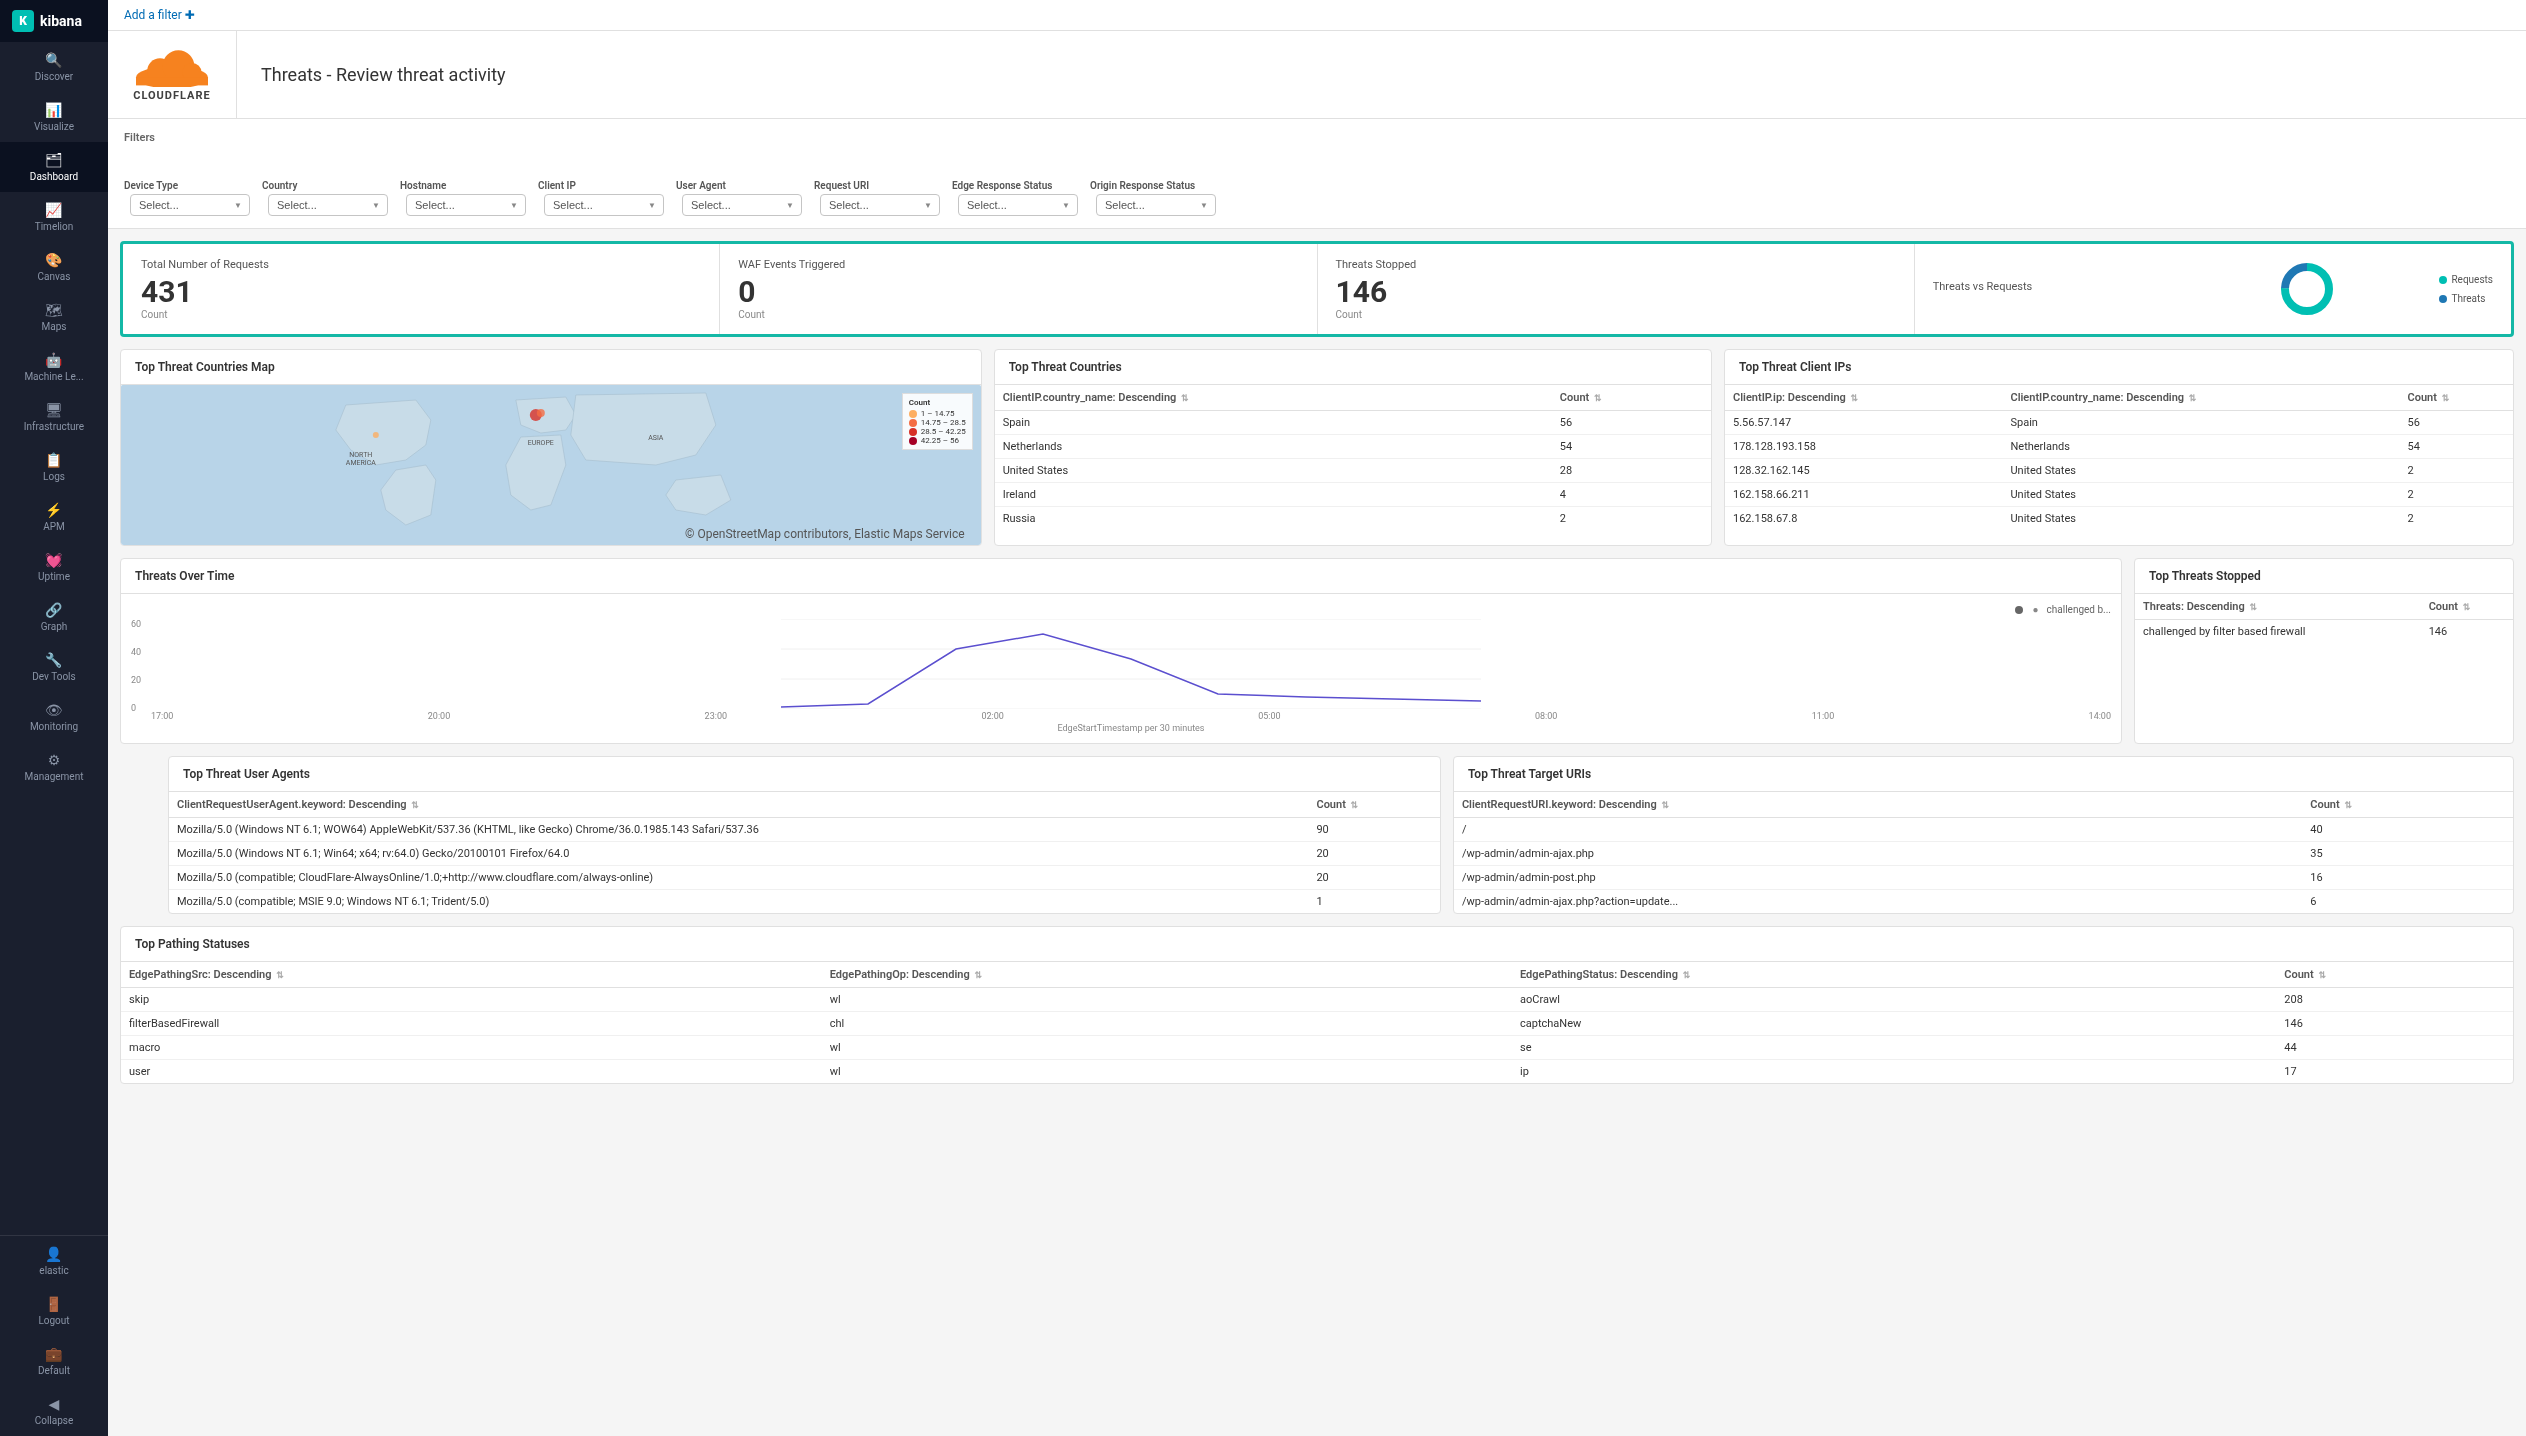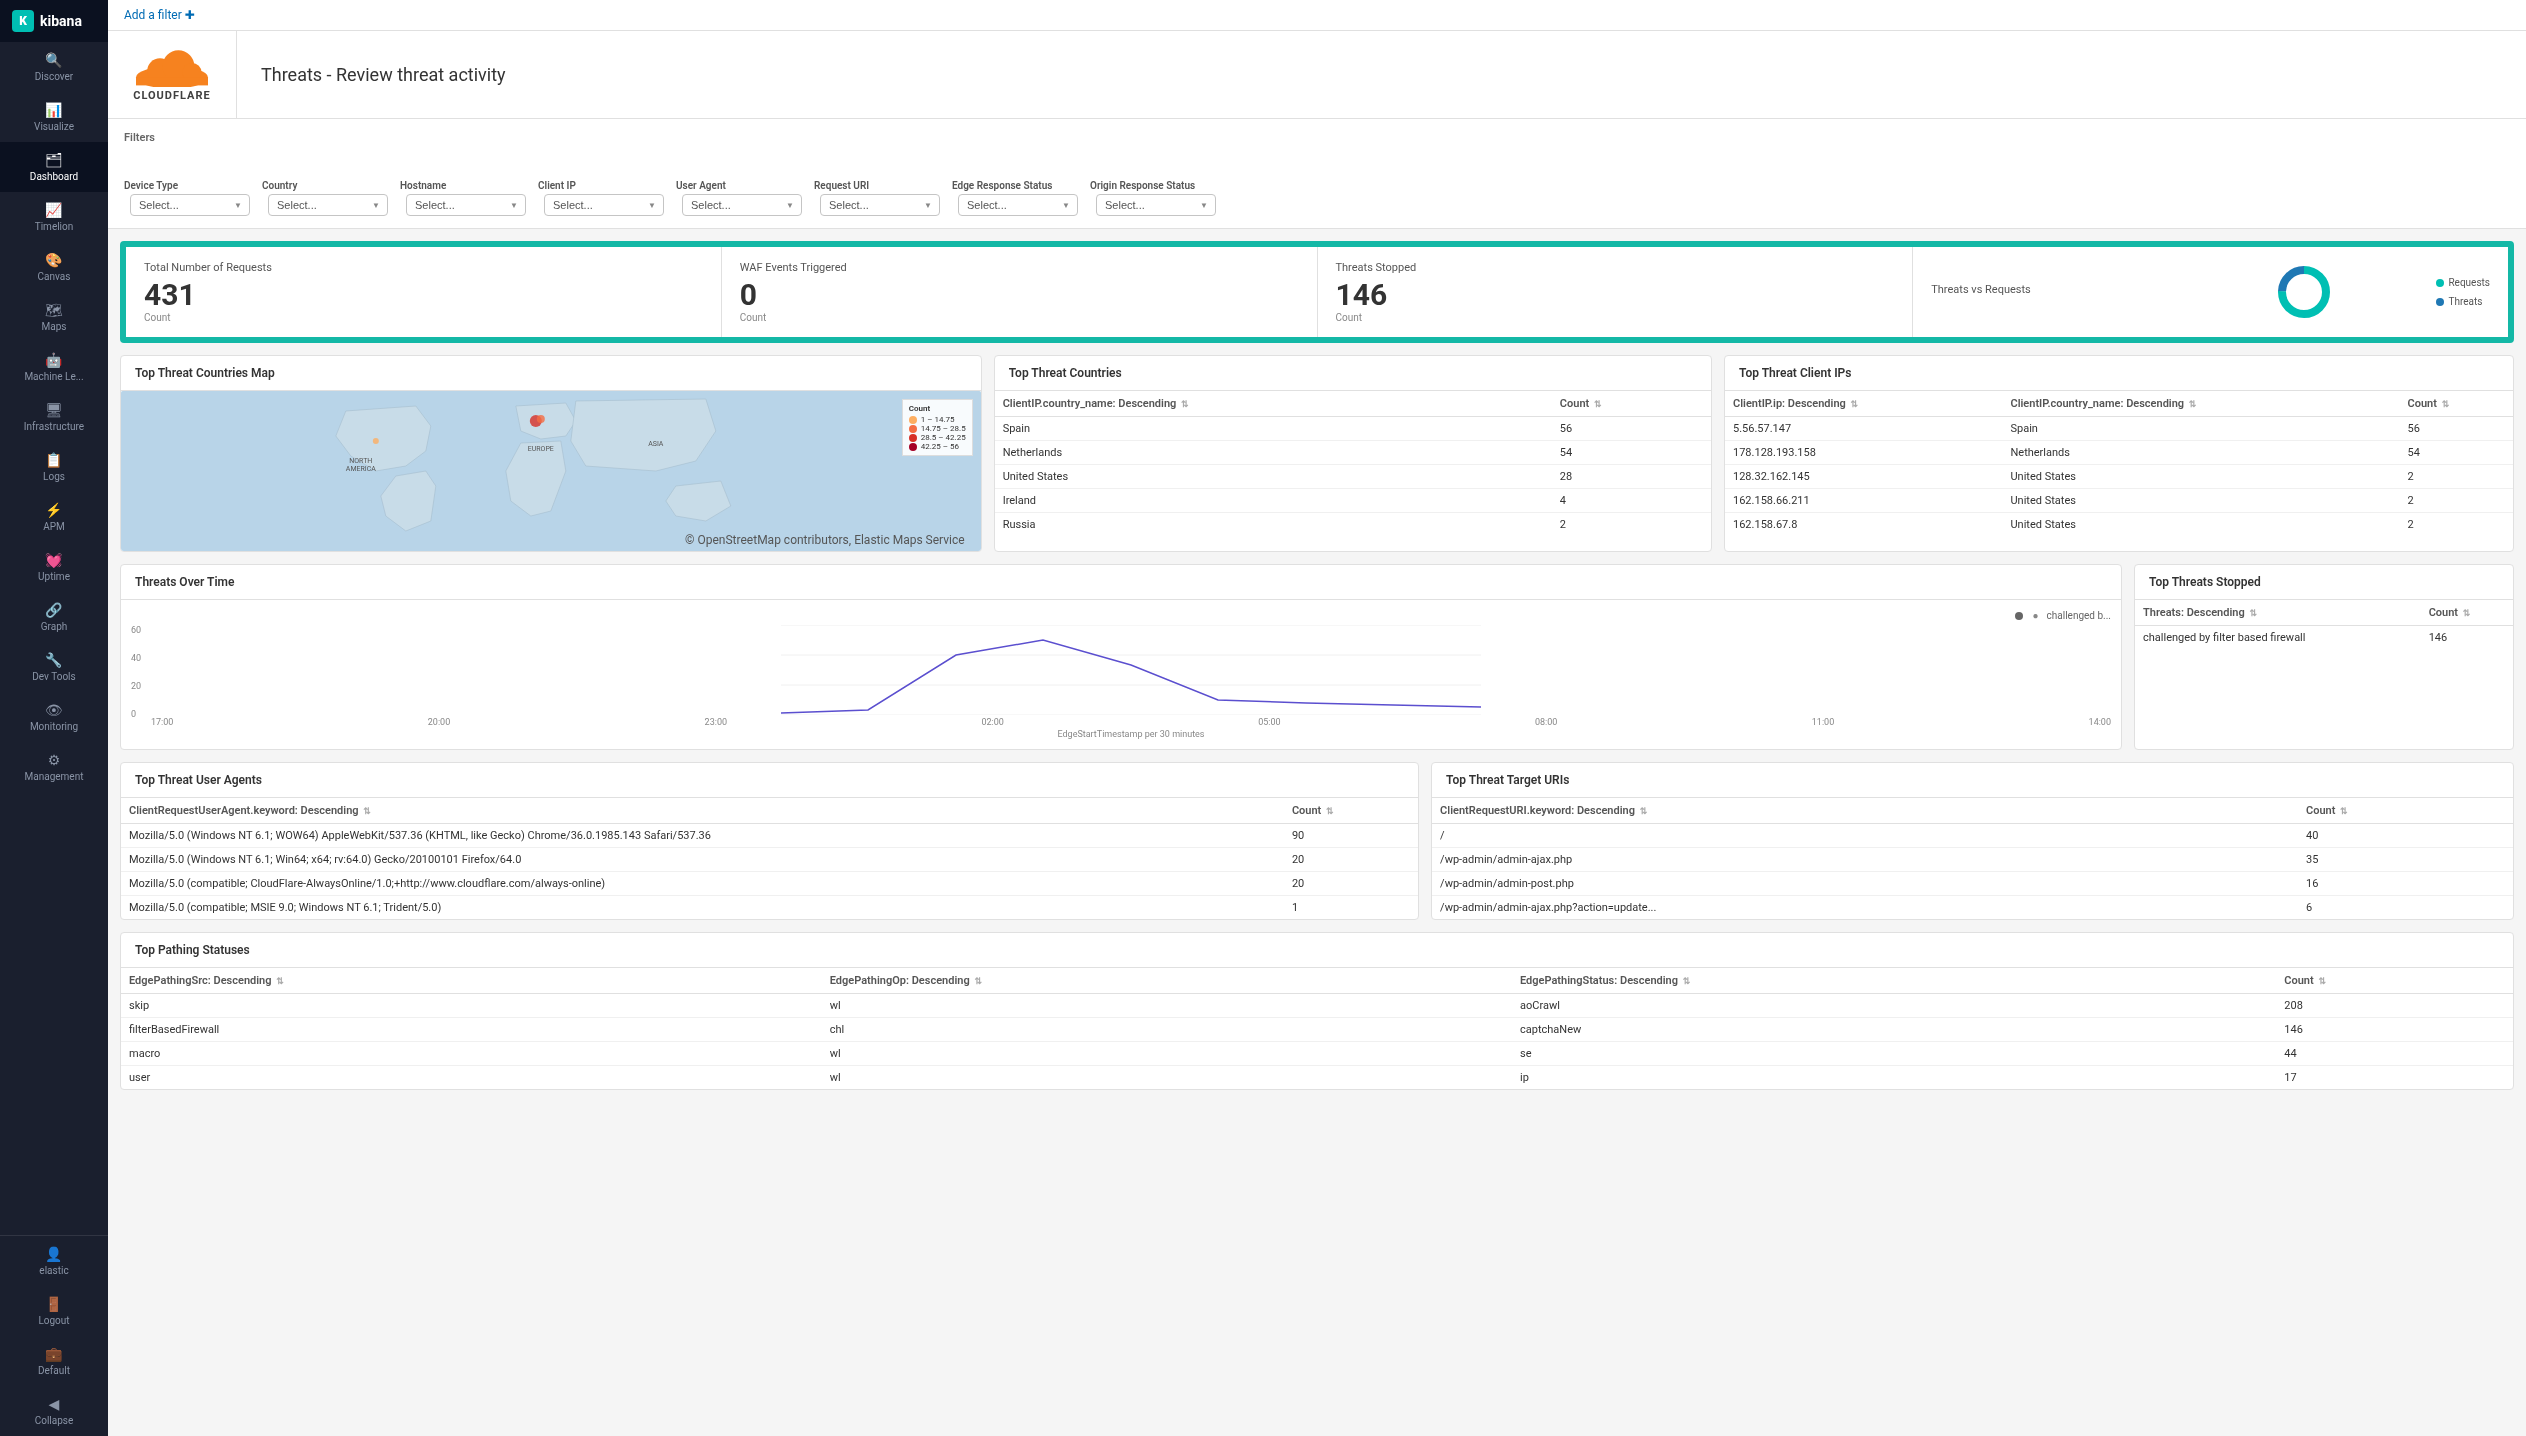--- a/index.html
+++ b/index.html
@@ -36,21 +36,21 @@
     .filters-section { background: #fff; margin: 0; padding: 12px 16px; border-bottom: 1px solid #e0e0e0; }
     .filters-label { font-size: 11px; color: #666; margin-bottom: 8px; font-weight: 600; }
     .filters-row { display: flex; gap: 12px; flex-wrap: wrap; }
     .filter-group { display: flex; flex-direction: column; gap: 3px; min-width: 120px; margin-top: 28px; }
     .filter-label { font-size: 10px; color: #555; font-weight: 600; }
     .filter-select { border: 1px solid #c5c5c5; border-radius: 4px; padding: 4px 28px 4px 8px; font-size: 11px; color: #555; background: #fff; appearance: none; position: relative; cursor: pointer; min-width: 120px; }
     .select-wrapper { position: relative; display: inline-block; padding-left: 6px; }
     .select-wrapper::after { content: '▼'; position: absolute; right: 8px; top: 50%; transform: translateY(-50%); font-size: 8px; color: #888; pointer-events: none; }
 
     
-    .stats-row { display: flex; gap: 0; background: #fff; margin: 12px 12px 0; border: 6px solid #14b8a6; border-radius: 4px; overflow: hidden; }
+    .stats-row { display: flex; gap: 0; background: #fff; margin: 12px 12px 0; border: 3px solid #14b8a6; border-radius: 4px; overflow: hidden; }
     .stat-card { flex: 1; padding: 14px 18px; border-right: 1px solid #e0e0e0; }
     .stat-card:last-child { border-right: none; }
     .stat-label { font-size: 11px; color: #555; margin-bottom: 6px; }
     .stat-value { font-size: 30px; font-weight: 700; color: #333; line-height: 1; }
     .stat-unit { font-size: 10px; color: #888; margin-top: 2px; }
     .stat-card-chart { flex: 1; padding: 14px 18px; display: flex; align-items: center; gap: 12px; }
     .threats-vs-requests-chart { display: flex; align-items: center; justify-content: center; flex: 1; }
     .legend-items { display: flex; flex-direction: column; gap: 8px; }
     .legend-item { display: flex; align-items: center; gap: 4px; font-size: 10px; color: #555; }
     .legend-dot { width: 8px; height: 8px; border-radius: 50%; }
@@ -75,21 +75,21 @@
     th { padding: 6px 8px; text-align: left; color: #555; font-weight: 600; border-bottom: 1px solid #e0e0e0; white-space: nowrap; }
     td { padding: 5px 8px; color: #333; border-bottom: 1px solid #f0f0f0; }
     tr:last-child td { border-bottom: none; }
     .sort-icon { color: #aaa; font-size: 9px; margin-left: 2px; }
 
     
     .wide-panel { flex: 1; }
     .chart-legend { display: flex; align-items: center; justify-content: flex-end; gap: 8px; margin-bottom: 4px; font-size: 10px; color: #666; }
 
     
-    .user-agents-panel { flex: 1.2; }
+    .user-agents-panel { flex: 1.2; margin-left: 48px; }
     .target-uris-panel { flex: 1; }
     .pathing-panel { margin: 12px 12px 12px; }
 
     
     ::-webkit-scrollbar { width: 6px; height: 6px; }
     ::-webkit-scrollbar-track { background: #f1f1f1; }
     ::-webkit-scrollbar-thumb { background: #ccc; border-radius: 3px; }
   </style>
 </head>
 <body>

